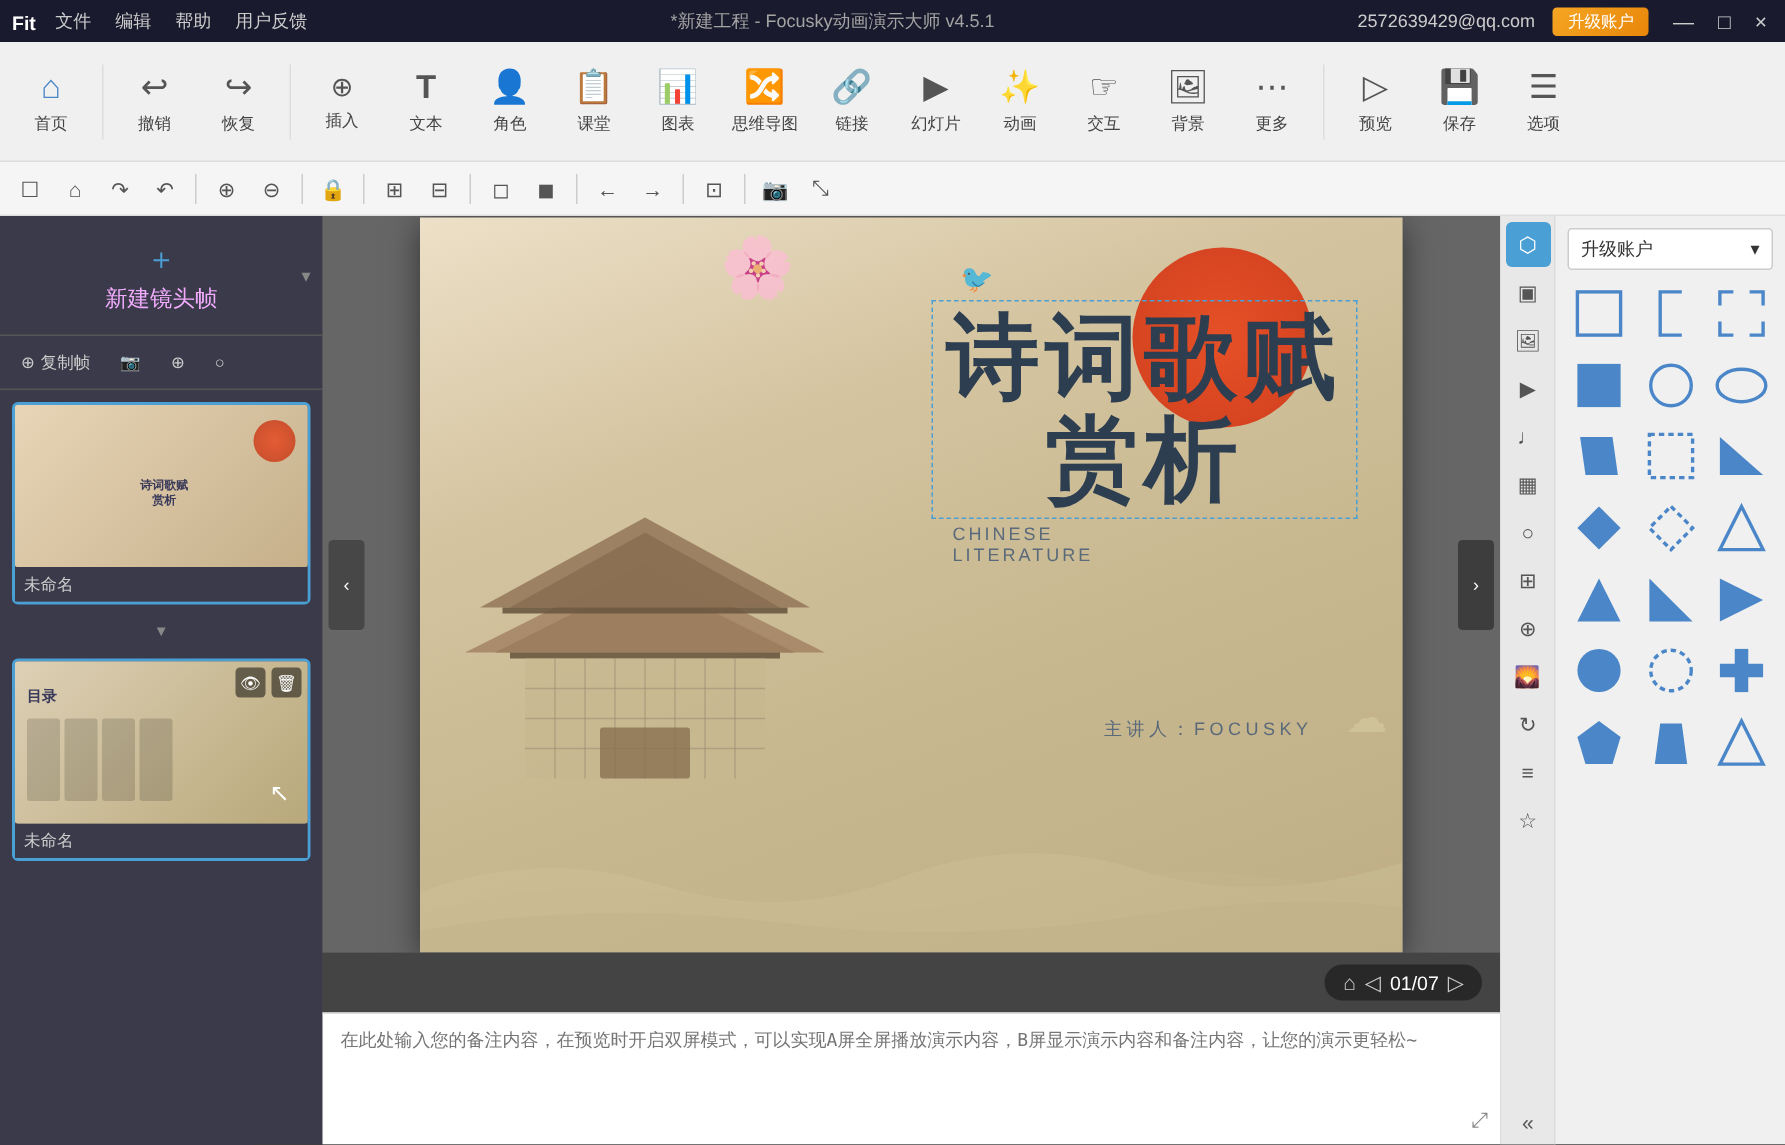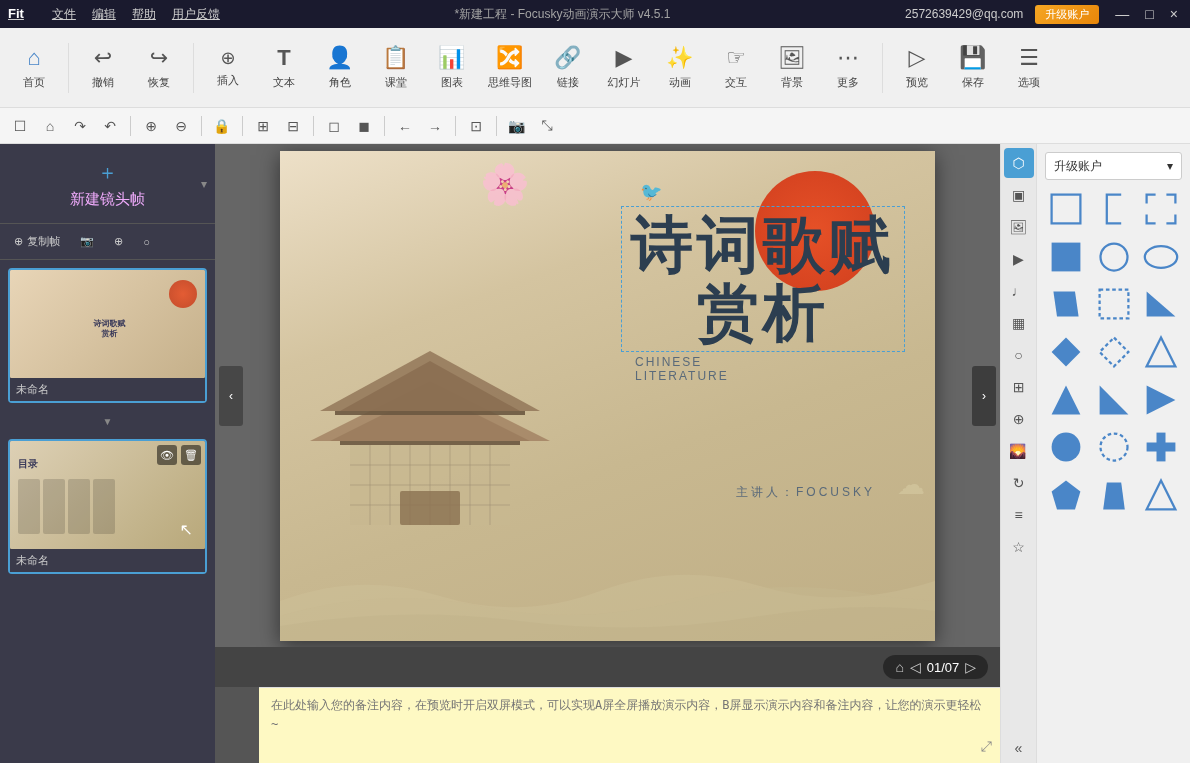--- a/index.html
+++ b/index.html
@@ -9,21 +9,21 @@
     .title-bar {
       height: 28px;
       background: #1a1a2e;
       display: flex;
       align-items: center;
       justify-content: space-between;
       padding: 0 8px;
       color: #ccc;
       font-size: 12px;
     }
-    .title-bar-left { display: flex; align-items: flex-start; gap: 28px; text-decoration: underline; }
+    .title-bar-left { display: flex; align-items: flex-end; gap: 13px; }
     .title-bar-logo { color: #fff; font-weight: bold; font-size: 13px; }
     .title-bar-menu { display: flex; gap: 16px; }
     .title-bar-menu span { cursor: pointer; color: #ccc; }
     .title-bar-center { color: #a3a3a3; font-size: 12px; }
     .title-bar-right { display: flex; align-items: center; gap: 12px; }
     .upgrade-btn {
       background: linear-gradient(135deg, #f5a623, #e8860a);
       color: #fff;
       border: none;
       padding: 2px 10px;
@@ -342,26 +342,25 @@
       background: rgba(0,0,0,0.4);
       border-radius: 20px;
       padding: 4px 12px;
       color: #fff;
       font-size: 13px;
     }
     .page-nav-btn { cursor: pointer; color: #ccc; font-size: 14px; }
 
     
     .notes-area {
-      height: 76px;
-      background: #fef9c3;
+      height: 88px;
+      background: #ffffff;
       border-top: 1px solid #ddd;
       padding: 8px 12px;
       position: relative;
-      margin-left: 44px;
     }
     .notes-textarea {
       width: 100%;
       height: 60px;
       border: none;
       background: transparent;
       color: #888;
       font-size: 12px;
       resize: none;
       outline: none;

